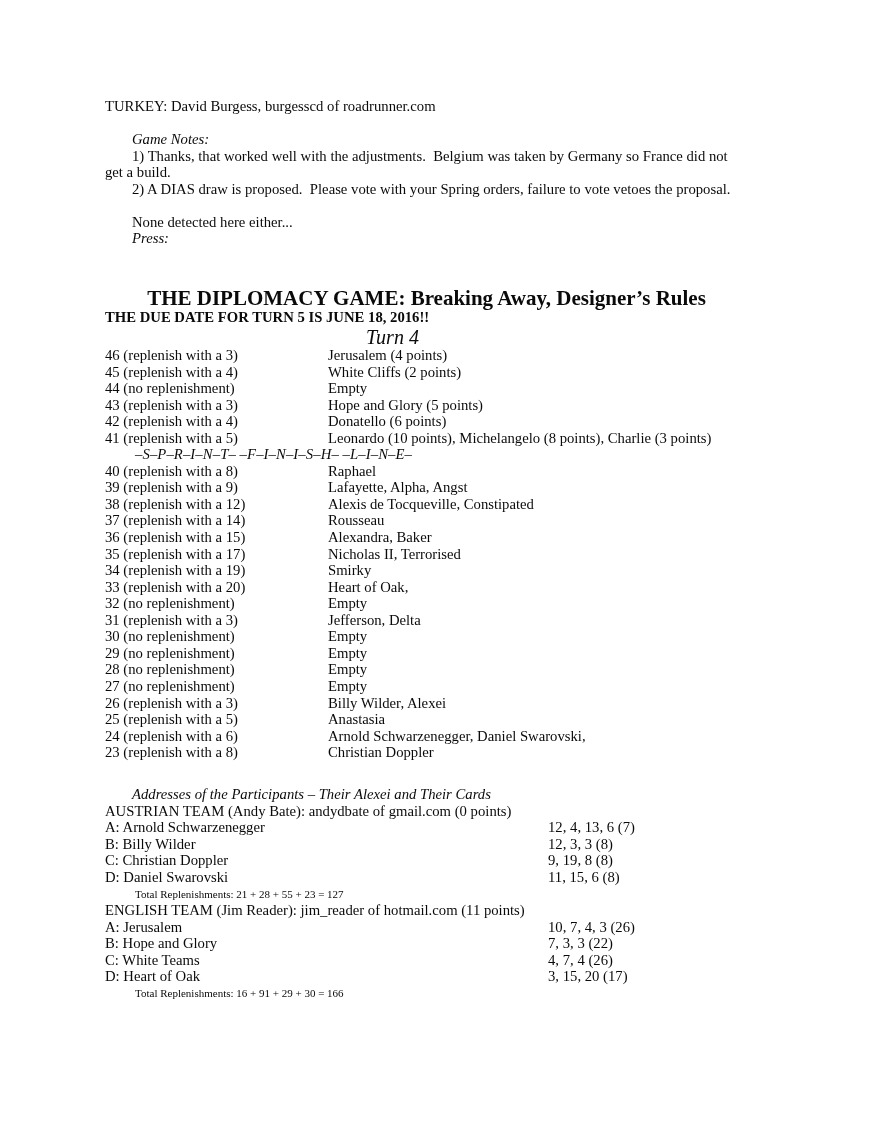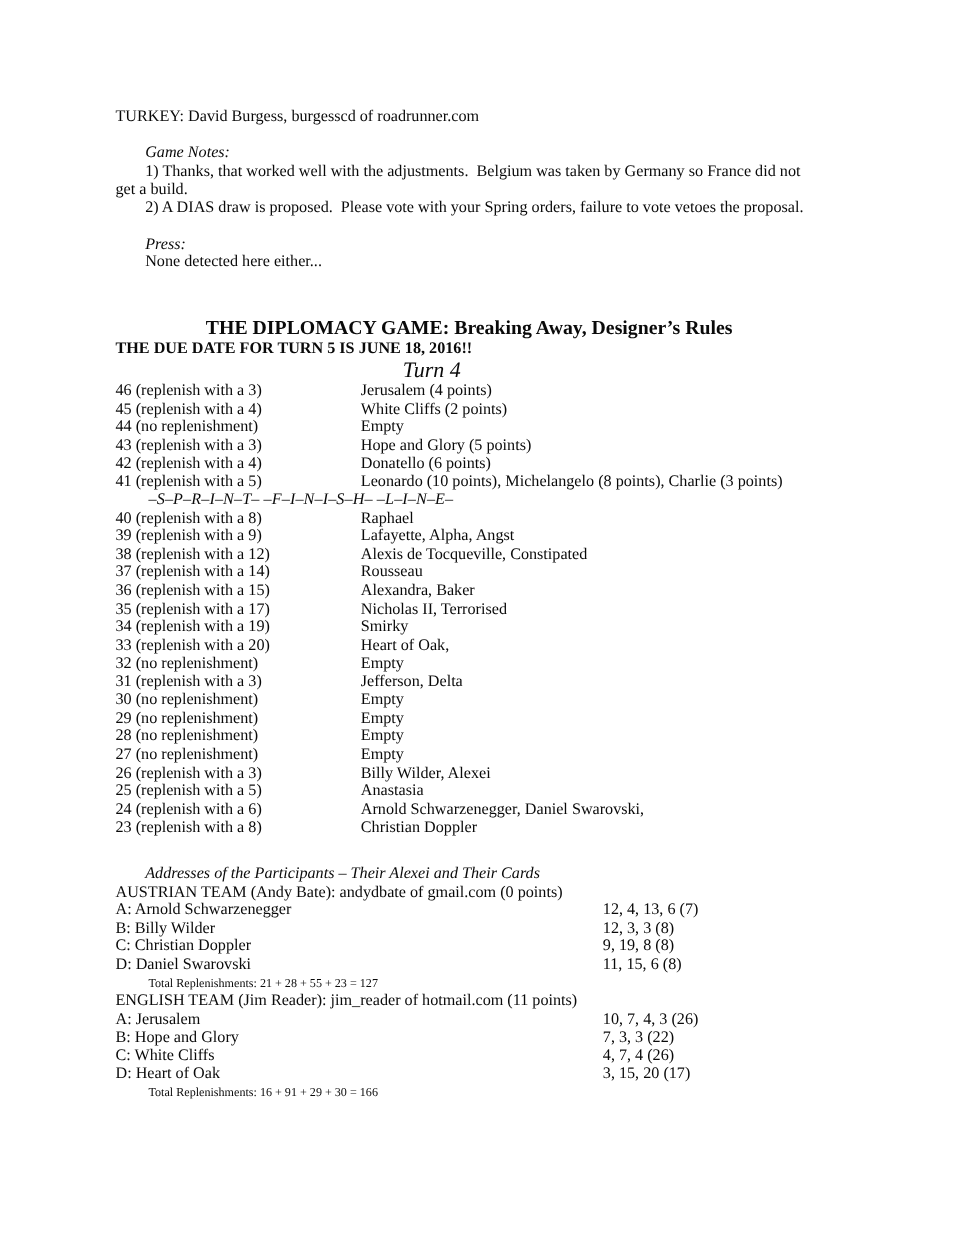--- a/index.html
+++ b/index.html
@@ -38,21 +38,21 @@
   .hang {
     text-indent: 0;
   }
   .notes-head {
     font-style: italic;
     text-indent: 27px;
   }
   
   .title-main {
     font-weight: bold;
-    font-size: 18px;
+    font-size: 21px;
     line-height: 18px;
     text-align: center;
     padding-left: 8px;
   }
   .title-due {
     font-weight: bold;
     font-size: 14.7px;
     line-height: 20px;
   }
   .turn-label {
@@ -120,22 +120,22 @@
 
   <div class="blank"></div>
 
   <div class="line notes-head">Game Notes:</div>
   <div class="line indent">1) Thanks, that worked well with the adjustments.  Belgium was taken by Germany so France did not</div>
   <div class="line hang">get a build.</div>
   <div class="line indent">2) A DIAS draw is proposed.  Please vote with your Spring orders, failure to vote vetoes the proposal.</div>
 
   <div class="blank"></div>
 
+  <div class="line indent">None detected here either...</div>
   <div class="line notes-head">Press:</div>
-  <div class="line indent">None detected here either...</div>
 
   <div class="blank"></div>
   <div class="blank"></div>
   <div class="blank-half"></div>
 
   <div class="title-main">THE DIPLOMACY GAME: Breaking Away, Designer’s Rules</div>
   <div class="title-due">THE DUE DATE FOR TURN 5 IS JUNE 18, 2016!!</div>
   <div class="turn-label">Turn 4</div>
 
   <div id="turn-table-top">
@@ -267,21 +267,21 @@
       <div class="teamhead">ENGLISH TEAM (Jim Reader): jim_reader of hotmail.com (11 points)</div>
       <div class="crow">
         <span class="n">A: Jerusalem</span>
         <span class="v">10, 7, 4, 3 (26)</span>
       </div>
       <div class="crow">
         <span class="n">B: Hope and Glory</span>
         <span class="v">7, 3, 3 (22)</span>
       </div>
       <div class="crow">
-        <span class="n">C: White Cliffs</span>
+        <span class="n">C: White Teams</span>
         <span class="v">4, 7, 4 (26)</span>
       </div>
       <div class="crow">
         <span class="n">D: Heart of Oak</span>
         <span class="v">3, 15, 20 (17)</span>
       </div>
       <div class="total">Total Replenishments: 16 + 91 + 29 + 30 = 166</div>
     </div>
 
 </div>

